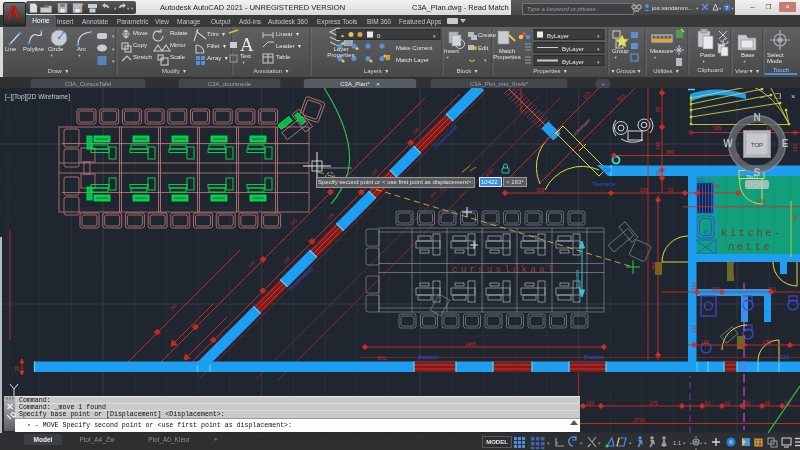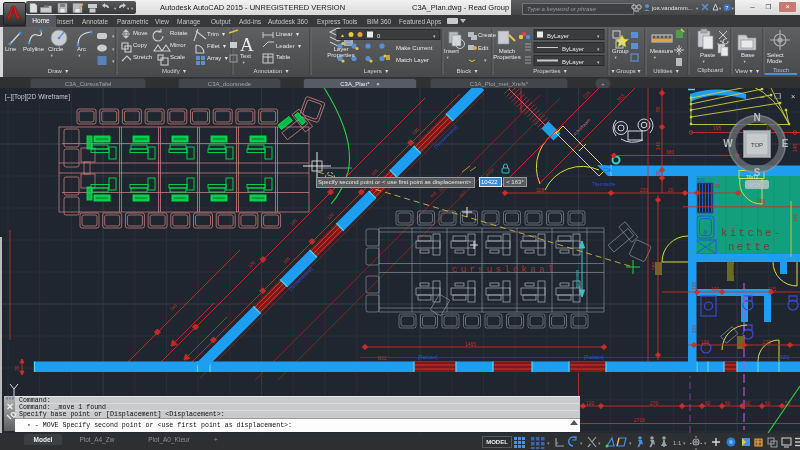--- a/index.html
+++ b/index.html
@@ -34,22 +34,22 @@
   #cmdinput{left:15px;top:417.5px;width:565px;height:13px;background:#FDFDFD;border-top:1px solid #9a9a9a;font-family:"Liberation Mono",monospace;font-size:6.6px;color:#111;line-height:13px;white-space:pre;}
   
   #statusbar{left:0;top:433px;width:800px;height:17px;background:#2D2F31;}
   .ltab{top:434px;height:11px;font-size:6.5px;color:#8E9092;line-height:11px;text-align:center;border-radius:3px 3px 0 0;}
   #modelbox{left:482px;top:436px;width:28px;height:10px;border:1px solid #55575A;color:#E8EAEC;font-size:6px;font-weight:bold;text-align:center;line-height:10px;}
 </style>
 </head>
 <body>
 
 <div class="abs" id="titlebar"></div>
-<div class="abs" id="titletext">Autodesk AutoCAD 2015 - UNREGISTERED VERSION</div>
-<div class="abs" id="titletext2">C3A_Plan.dwg - Read Group</div>
+<div class="abs" id="titletext">Autodesk AutoCAD 2021 - UNREGISTERED VERSION</div>
+<div class="abs" id="titletext2">C3A_Plan.dwg - Read Match</div>
 <div class="abs" id="qat"></div>
 <div class="abs" id="infocenter"></div>
 <div class="abs" id="searchbox">Type a keyword or phrase</div>
 <div class="abs" id="abtn"></div>
 <svg class="abs" style="left:5px;top:4px;z-index:31;" width="17" height="17" viewBox="0 0 17 17">
   <path d="M2,15 L7,2 L10,2 L15,15 L12,15 L10,10 L6.6,10 L8,6.5 L9.2,9 L8.5,4 L4.8,15 Z" fill="#C02020" stroke="#801010" stroke-width="0.5"></path>
 </svg>
 
 <div class="abs winbtn" style="left:746px;">–</div>
 <div class="abs winbtn" style="left:762px;font-size:6.5px;">❐</div>

